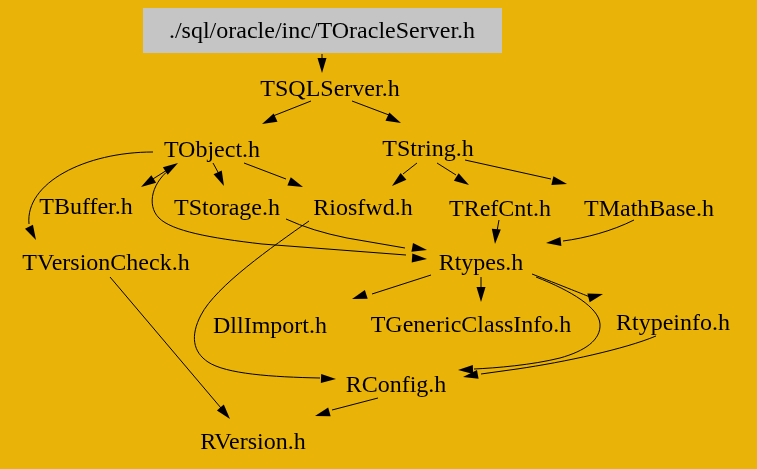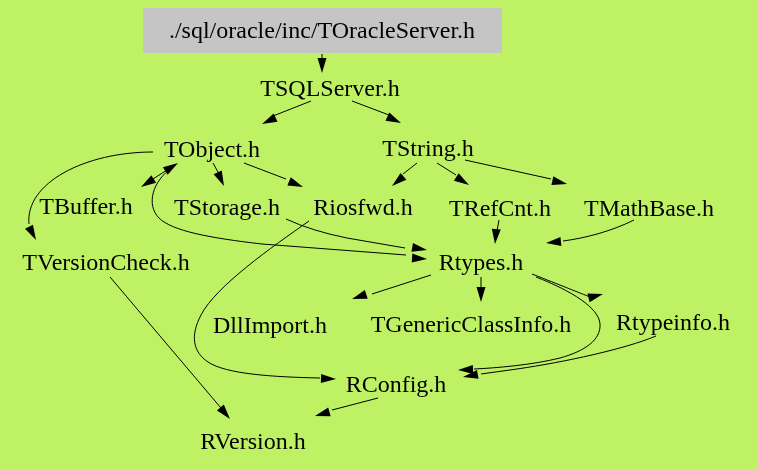--- a/index.html
+++ b/index.html
@@ -1,19 +1,19 @@
 <!DOCTYPE html>
 <html><head>
 <meta charset="utf-8">
 <style>
   html, body { margin: 0; padding: 0; background: #ffffff; }
   #stage {
     position: relative;
     width: 757px; height: 469px;
-    background: #bef264;
+    background: #eab308;
     font-family: "Liberation Serif", "DejaVu Serif", serif;
   }
   svg { display: block; }
   .edge { stroke: #000; stroke-width: 1; fill: none; }
   .arrow { fill: #000; stroke: none; }
   .node-label {
     font-family: "Liberation Serif", "DejaVu Serif", serif;
     font-size: 24px;
     fill: #000;
     text-anchor: middle;

